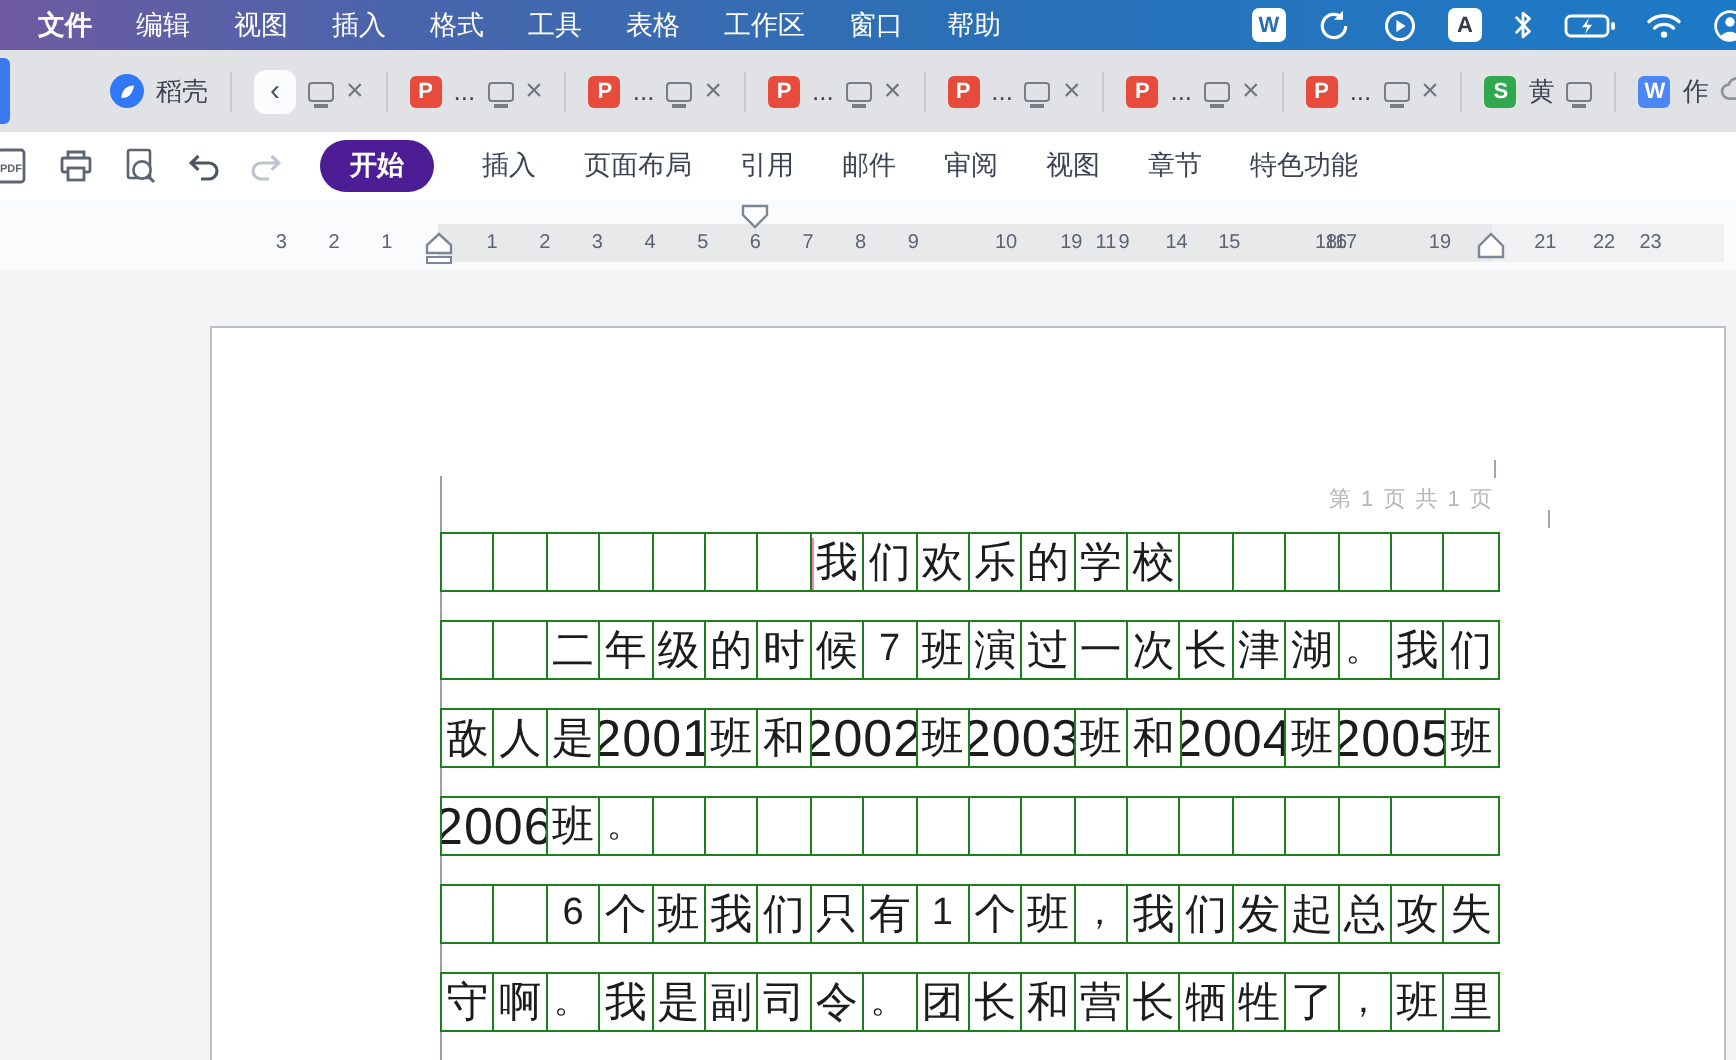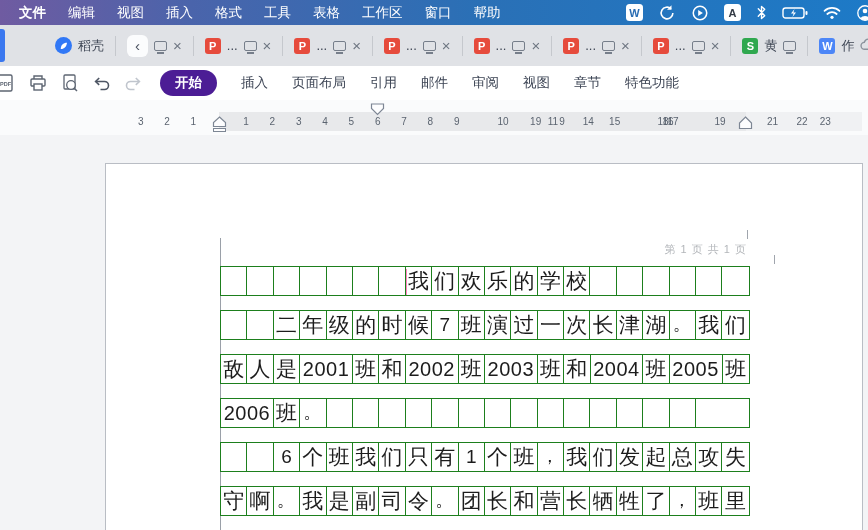--- a/index.html
+++ b/index.html
@@ -67,21 +67,21 @@
   .btick2{left:668px;top:91px;height:9px;}
   
   .grid{position:absolute;left:114px;top:102px;width:530px;}
   .grid-row{display:flex;height:30px;box-sizing:border-box;border:1px solid #1d7f1d;width:530px;}
   .grid-gap{height:14px;}
   .cell{flex:none;width:26.4px;height:100%;box-sizing:border-box;border-right:1px solid #1d7f1d;
     display:flex;align-items:center;justify-content:center;
     font-family:"Liberation Serif","DejaVu Serif",serif;font-size:21px;color:#1c1c1c;overflow:hidden;}
   .cell:last-child{border-right:none;}
   .cell.num{font-family:"Liberation Sans","DejaVu Sans",sans-serif;font-size:19px;}
-  .cell.num2{width:52.8px;font-family:"Liberation Sans","DejaVu Sans",sans-serif;font-size:20px;letter-spacing:0.5px;}
+  .cell.num2{width:52.8px;font-family:"Liberation Sans","DejaVu Sans",sans-serif;font-size:26px;letter-spacing:0.5px;}
   .cell.punct{align-items:flex-end;justify-content:flex-start;padding:0 0 3px 3px;font-size:18px;}
   .caret{position:absolute;width:1.5px;height:26px;background:#ff80c0;}
 </style>
 </head>
 <body>
 
 <div class="menubar">
   <div class="menu-items" id="menu-items">
       <span class="menu-item">文件</span>
       <span class="menu-item">编辑</span>

